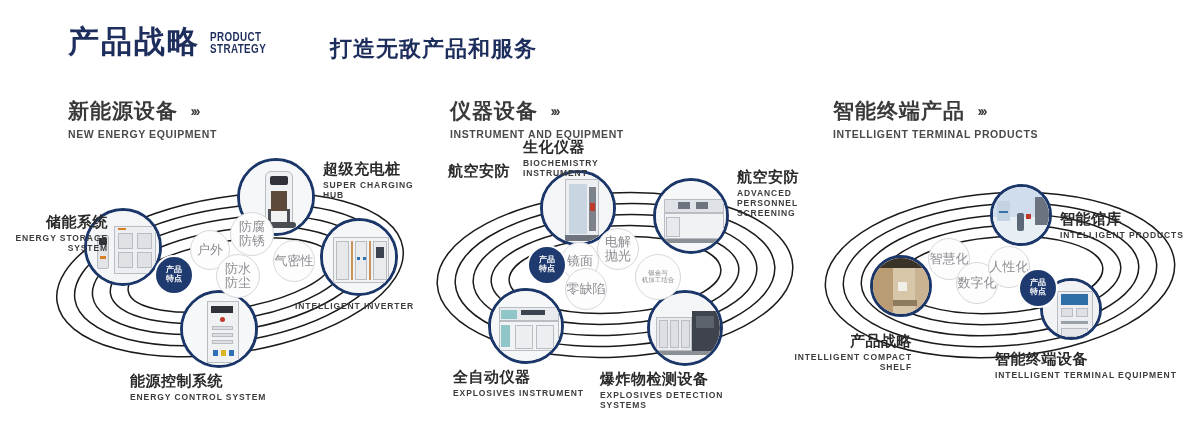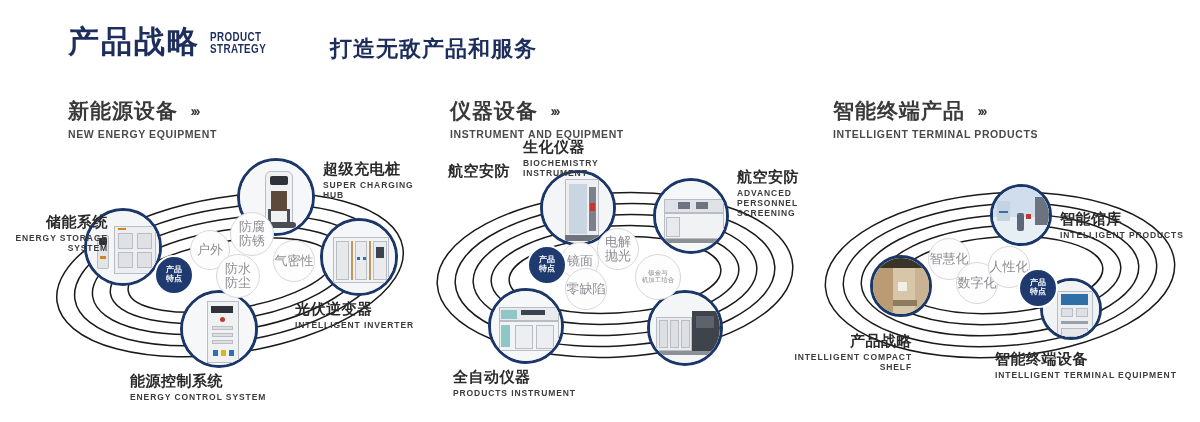--- a/index.html
+++ b/index.html
@@ -147,21 +147,20 @@
         <div class="accent" style="left:28px;top:20px;width:2px;height:39px;background:#c9945a;"></div>
         <div class="dev" style="left:32px;top:20px;width:12px;height:39px;background:#eaebed;"></div>
         <div class="accent" style="left:46px;top:20px;width:2px;height:39px;background:#c9945a;"></div>
         <div class="dev" style="left:50px;top:20px;width:14px;height:39px;background:#eaebed;"></div>
         <div class="scr" style="left:53px;top:26px;width:8px;height:11px;background:#3c4350;"></div>
         <div class="accent" style="left:34px;top:36px;width:3px;height:3px;background:#2e6fb5;"></div>
         <div class="accent" style="left:40px;top:36px;width:3px;height:3px;background:#2e6fb5;"></div>
       </div>
     </div>
     <div class="lbl c" style="left:265px;top:150px;width:130px;">
-      <div class="cn">光伏逆变器</div>
       <div class="en">INTELLIGENT INVERTER</div>
     </div>
 
     <div class="node" style="left:150px;top:140px;width:78px;height:78px;">
       <div class="ph" style="background:#f6f7f9;">
         <div class="dev" style="left:24px;top:8px;width:32px;height:62px;background:#f0f1f3;"></div>
         <div class="scr" style="left:28px;top:13px;width:22px;height:7px;"></div>
         <div class="accent" style="left:37px;top:24px;width:5px;height:5px;background:#c0392b;border-radius:50%;"></div>
         <div class="dev" style="left:29px;top:33px;width:21px;height:4px;background:#dcdee1;"></div>
         <div class="dev" style="left:29px;top:40px;width:21px;height:4px;background:#dcdee1;"></div>
@@ -247,33 +246,37 @@
         <div class="teal" style="left:10px;top:19px;width:16px;height:9px;"></div>
         <div class="dark" style="left:30px;top:19px;width:24px;height:5px;background:#3c4350;"></div>
         <div class="dev" style="left:8px;top:30px;width:60px;height:30px;background:#f2f3f5;"></div>
         <div class="teal" style="left:10px;top:34px;width:9px;height:22px;"></div>
         <div class="dev" style="left:24px;top:34px;width:18px;height:24px;background:#eceef1;"></div>
         <div class="dev" style="left:45px;top:34px;width:18px;height:24px;background:#eceef1;"></div>
       </div>
     </div>
     <div class="lbl c" style="left:38px;top:218px;width:150px;">
       <div class="cn">全自动仪器</div>
-      <div class="en">PRODUCTS INSTRUMENT</div>
+      <div class="en">EXPLOSIVES INSTRUMENT</div>
     </div>
 
     <div class="node" style="left:232px;top:140px;width:76px;height:76px;">
       <div class="ph" style="background:#f4f5f7;">
         <div class="dev" style="left:6px;top:24px;width:36px;height:34px;background:#e9ebee;"></div>
         <div class="dev" style="left:9px;top:27px;width:9px;height:28px;background:#dddfe3;"></div>
         <div class="dev" style="left:20px;top:27px;width:9px;height:28px;background:#dddfe3;"></div>
         <div class="dev" style="left:31px;top:27px;width:9px;height:28px;background:#dddfe3;"></div>
         <div class="dark" style="left:42px;top:18px;width:28px;height:40px;background:#3f434b;"></div>
         <div class="scr" style="left:46px;top:23px;width:18px;height:12px;background:#5d636d;"></div>
         <div class="dark" style="left:6px;top:58px;width:64px;height:4px;background:#8b8f96;"></div>
       </div>
+    </div>
+    <div class="lbl c" style="left:185px;top:220px;width:170px;">
+      <div class="cn">爆炸物检测设备</div>
+      <div class="en">EXPLOSIVES DETECTION SYSTEMS</div>
     </div>
 
     <div class="feat" style="left:146px;top:92px;width:38px;height:38px;">
         <span style="white-space:pre-line;">镜面</span>
       </div>
     <div class="feat" style="left:182px;top:78px;width:42px;height:42px;">
         <span style="white-space:pre-line;">电解
 抛光</span>
       </div>
     <div class="feat" style="left:150px;top:118px;width:42px;height:42px;">

